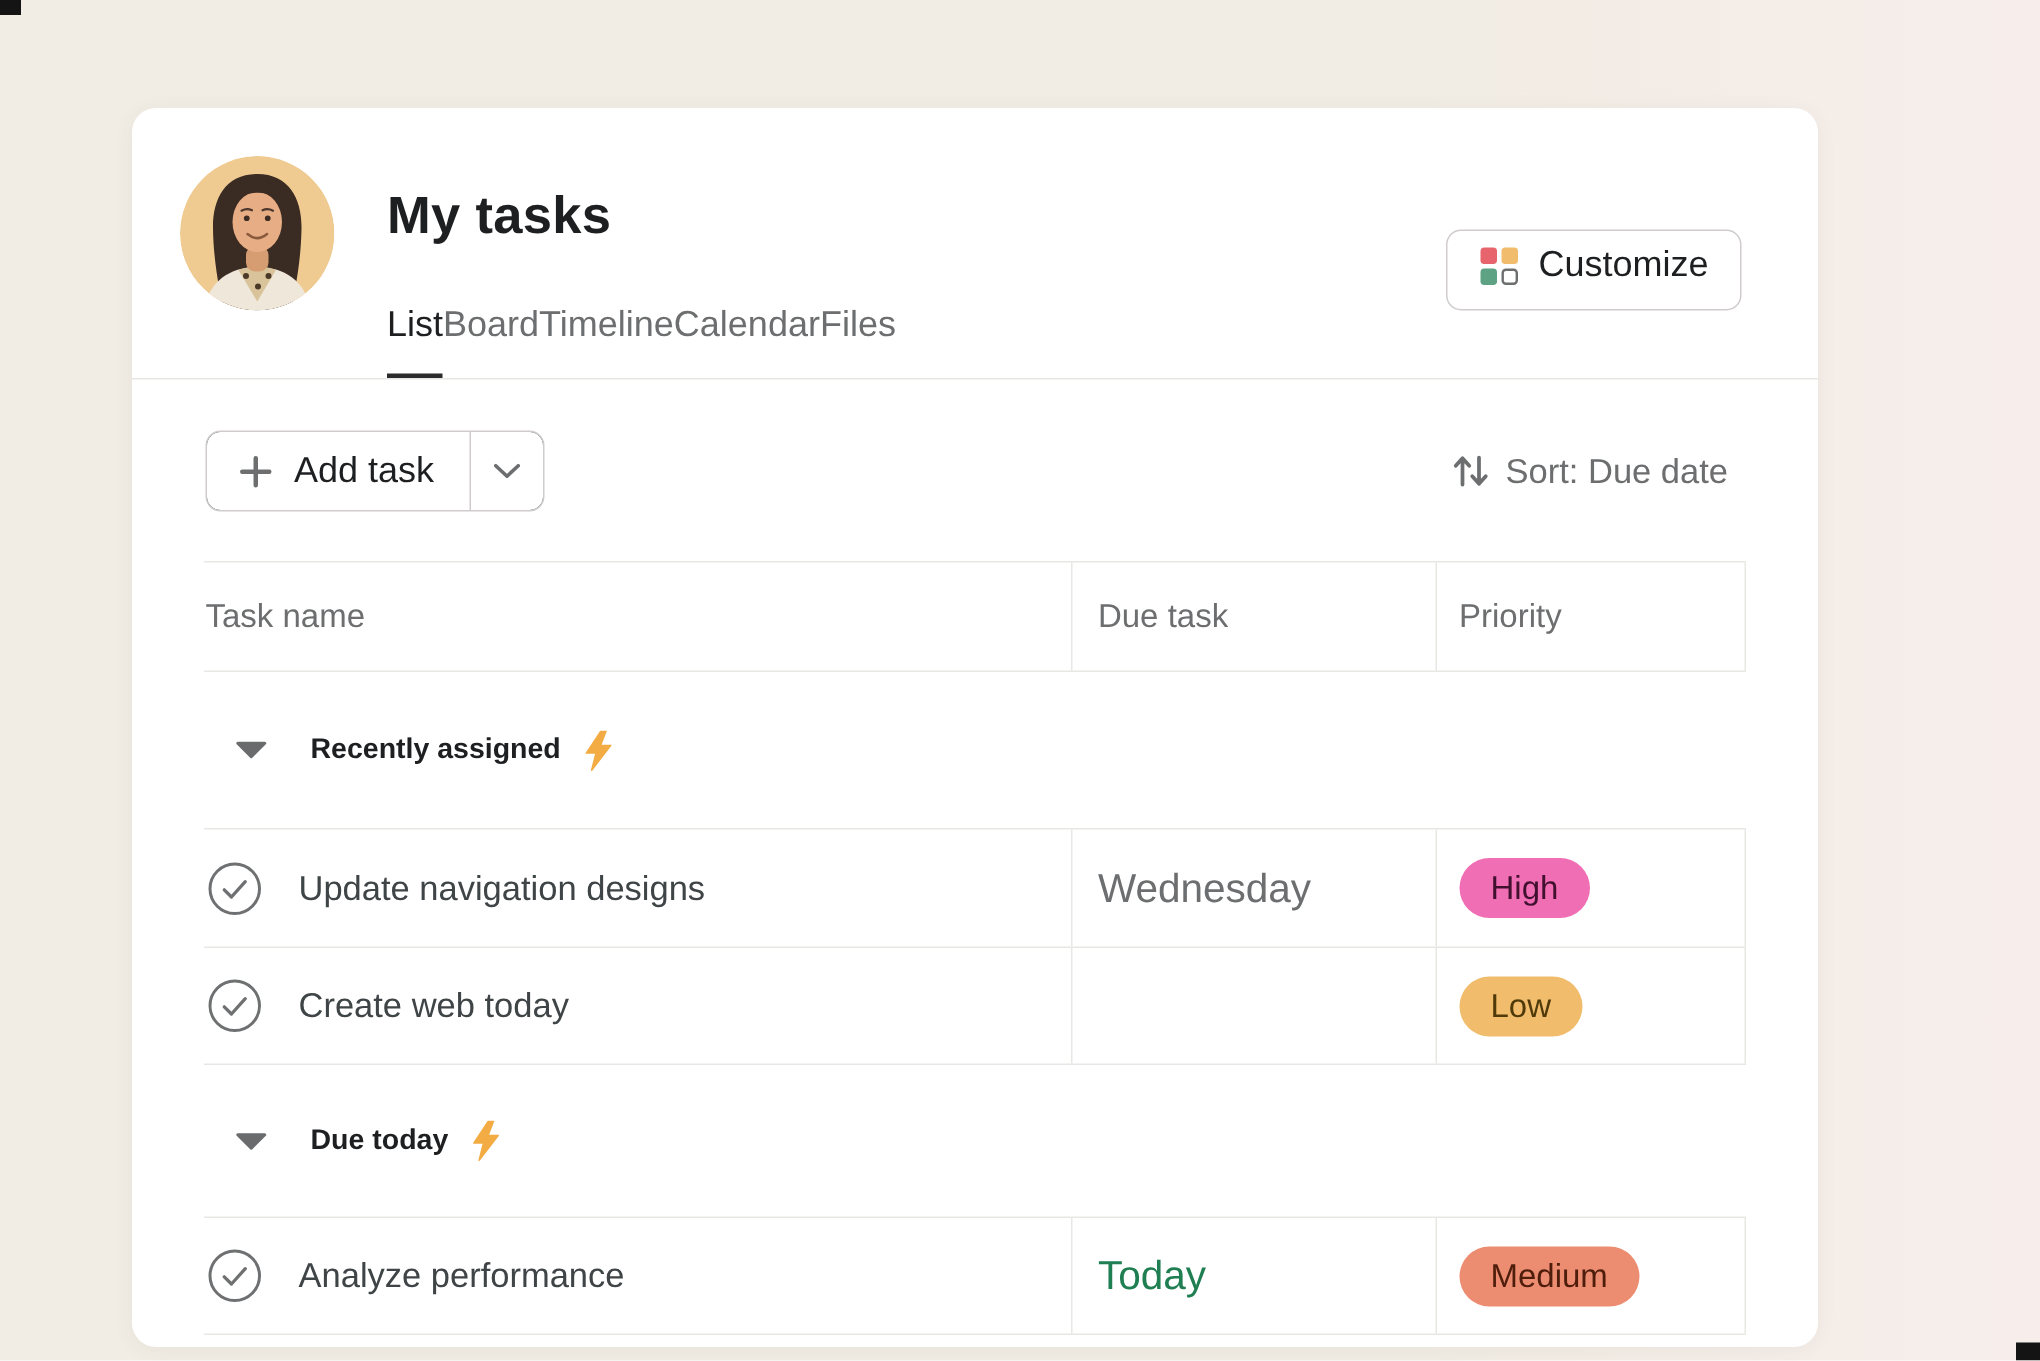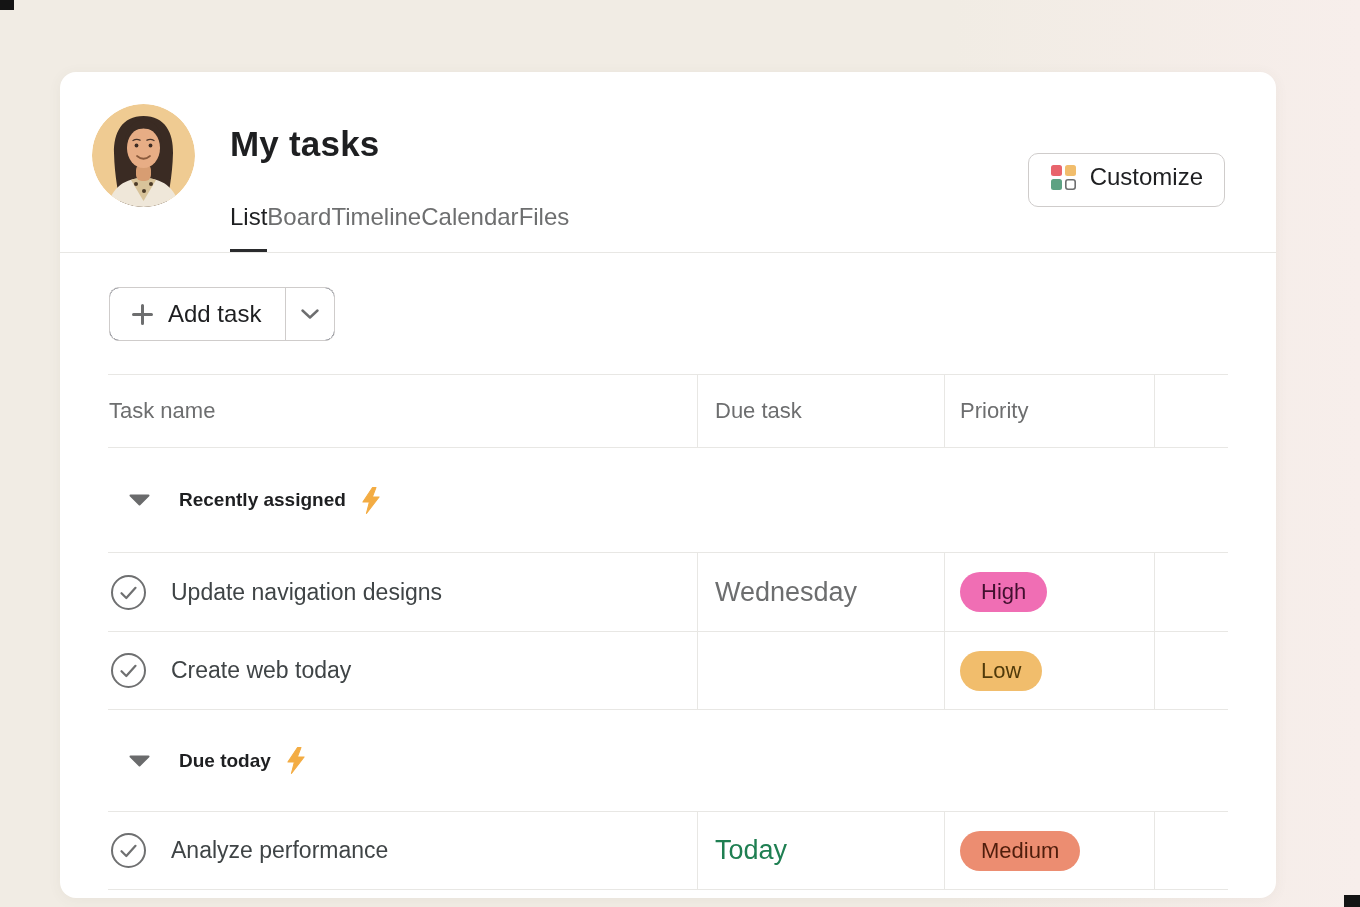--- a/index.html
+++ b/index.html
@@ -7,22 +7,22 @@
   body {
     font-family: "Liberation Sans", sans-serif;
     background: linear-gradient(90deg, var(--page-bg) 0%, var(--page-bg) 70%, var(--page-bg-right) 100%);
     position: relative;
   }
   .corner { position: absolute; background: #141414; }
   .corner-tl { left: 0; top: 0; width: 14px; height: 10px; }
   .corner-br { right: 0; bottom: 0; width: 16px; height: 12px; }
 
   .card {
-    position: absolute; left: 60px; top: 72px;
-    width: 1216px; height: 826px;
+    position: absolute; left: 88px; top: 72px;
+    width: 1124px; height: 826px;
     background: var(--card-bg);
     border-radius: 16px;
     box-shadow: 0 2px 14px rgba(90,80,60,0.06);
   }
 
   
   .hd { position: relative; height: 181px; border-bottom: 1px solid var(--divider); }
   .avatar { position: absolute; left: 32px; top: 32px; width: 103px; height: 103px; border-radius: 50%; overflow: hidden; }
   .page-title {
     position: absolute; left: 170px; top: 52px;
@@ -156,20 +156,27 @@
         </svg>
         <span>Add task</span>
       </button>
       <button class="add-caret">
         <svg width="18" height="10" viewBox="0 0 18 10">
           <path d="M1.5 1.5 L9 8.5 L16.5 1.5" stroke="#6d6e6f" stroke-width="2.4" fill="none" stroke-linecap="round" stroke-linejoin="round"></path>
         </svg>
       </button>
     </div>
 
+    <div class="sort">
+      <svg width="27" height="24" viewBox="0 0 27 24">
+        <path d="M8 21 V4 M3.5 8.5 L8 3.5 L12.5 8.5" stroke="#6d6e6f" stroke-width="2.5" fill="none" stroke-linecap="round" stroke-linejoin="round"></path>
+        <path d="M19 3 V20 M14.5 15.5 L19 20.5 L23.5 15.5" stroke="#6d6e6f" stroke-width="2.5" fill="none" stroke-linecap="round" stroke-linejoin="round"></path>
+      </svg>
+      <span>Sort: Due date</span>
+    </div>
   </div>
 
   <div class="table">
 
     <div class="row header-row">
       <div class="cell c-name th">Task name</div>
       <div class="cell c-due th">Due task</div>
       <div class="cell c-pri th">Priority</div>
       <div class="cell c-extra"></div>
     </div>

